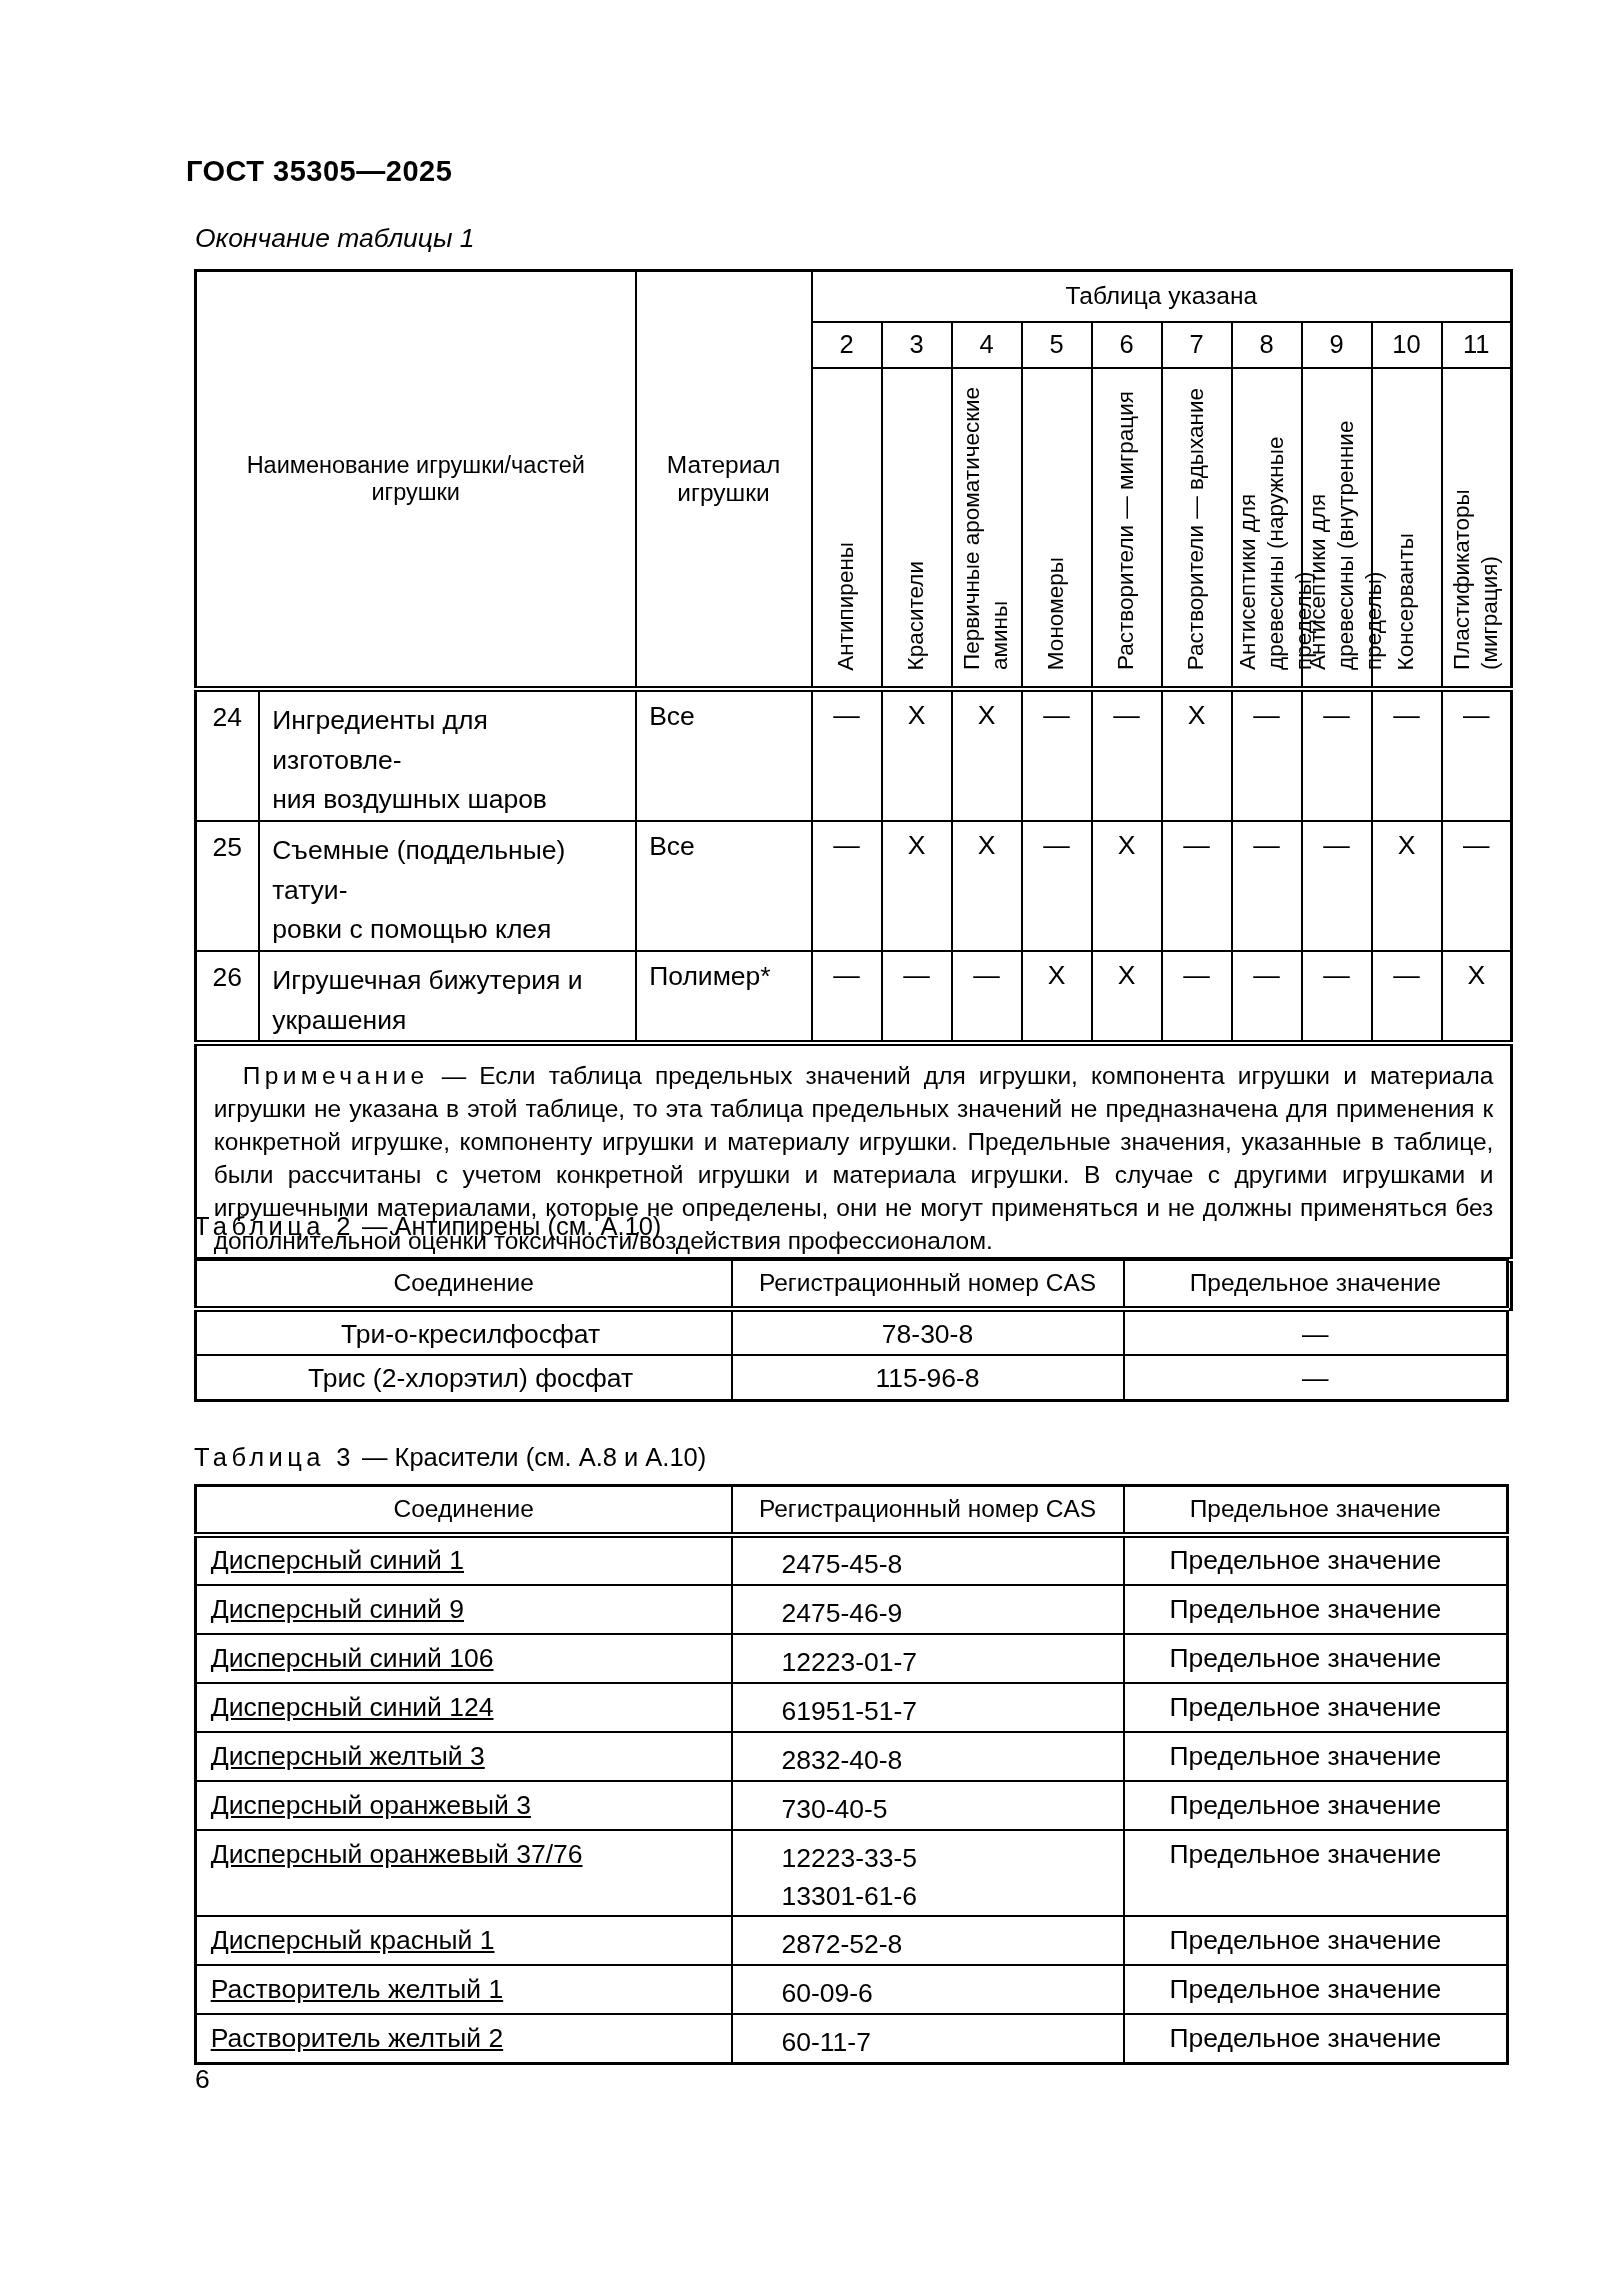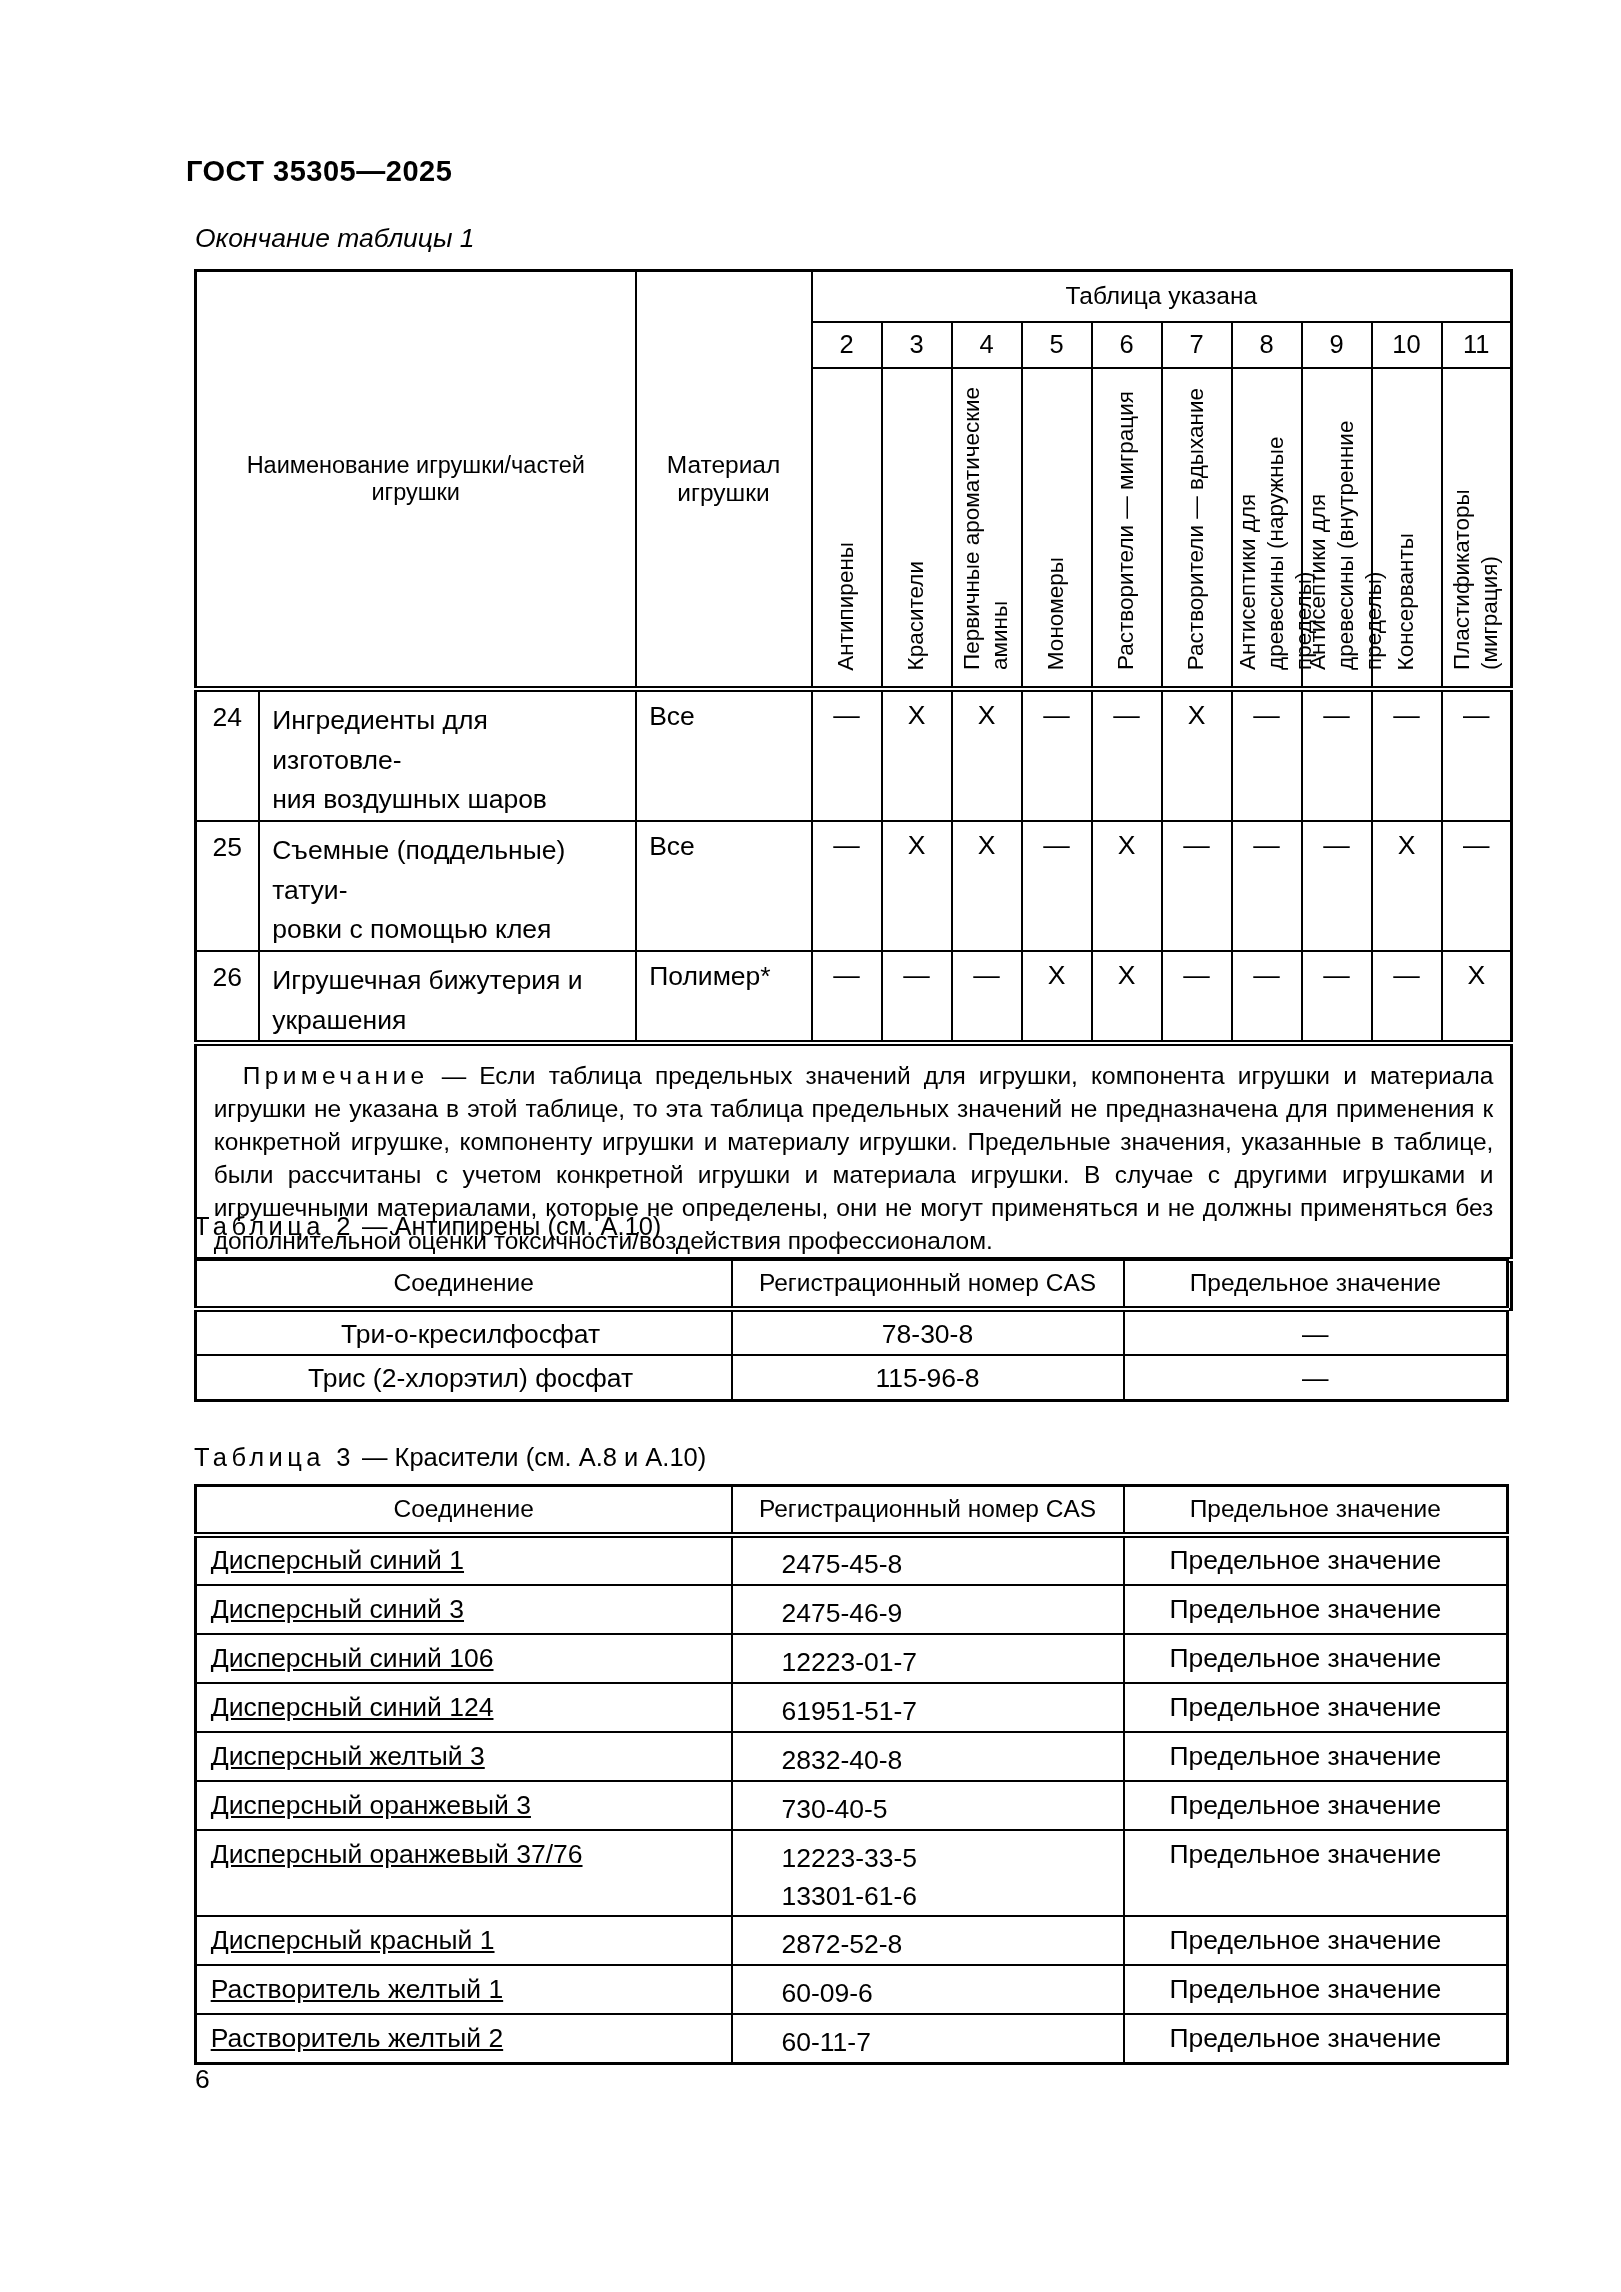--- a/index.html
+++ b/index.html
@@ -240,21 +240,21 @@
         <th>Предельное значение</th>
       </tr>
     </thead>
     <tbody>
       <tr class="r">
         <td class="c0">Дисперсный синий 1</td>
         <td class="c1">2475-45-8</td>
         <td class="c2">Предельное значение</td>
       </tr>
       <tr class="r">
-        <td class="c0">Дисперсный синий 3</td>
+        <td class="c0">Дисперсный синий 9</td>
         <td class="c1">2475-46-9</td>
         <td class="c2">Предельное значение</td>
       </tr>
       <tr class="r">
         <td class="c0">Дисперсный синий 106</td>
         <td class="c1">12223-01-7</td>
         <td class="c2">Предельное значение</td>
       </tr>
       <tr class="r">
         <td class="c0">Дисперсный синий 124</td>

